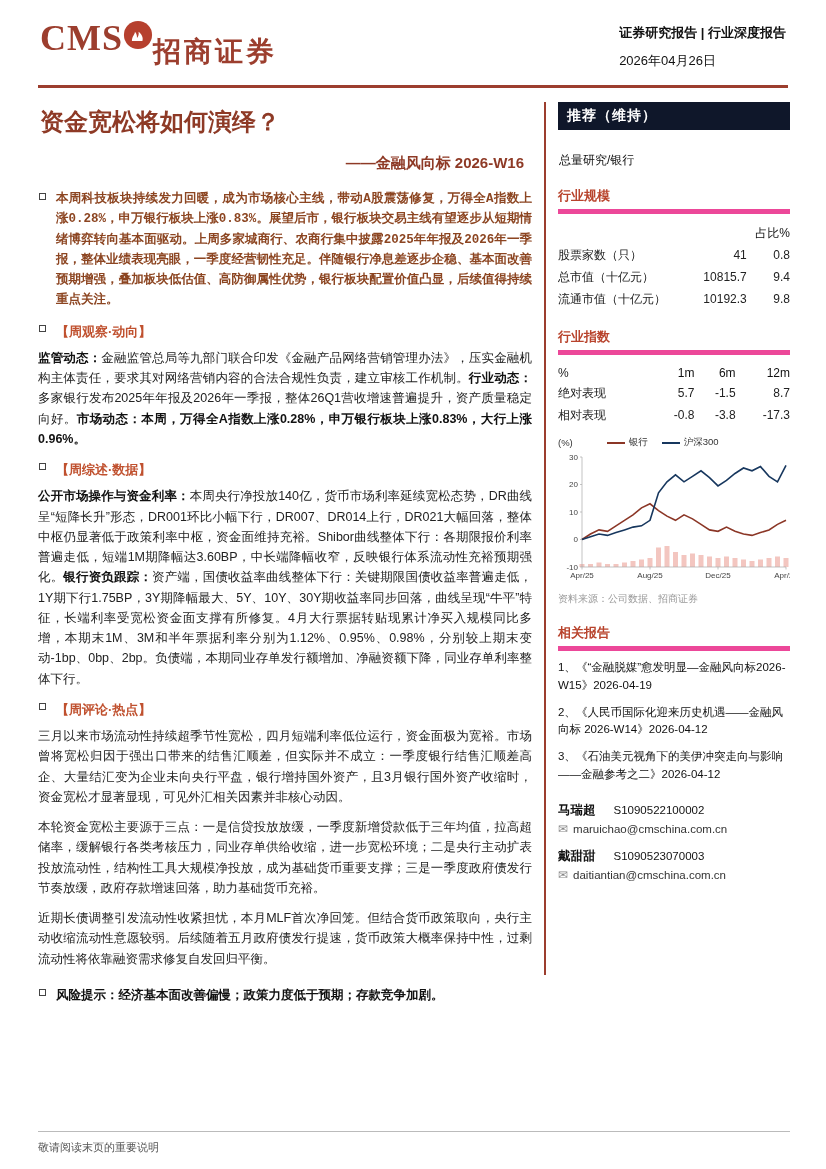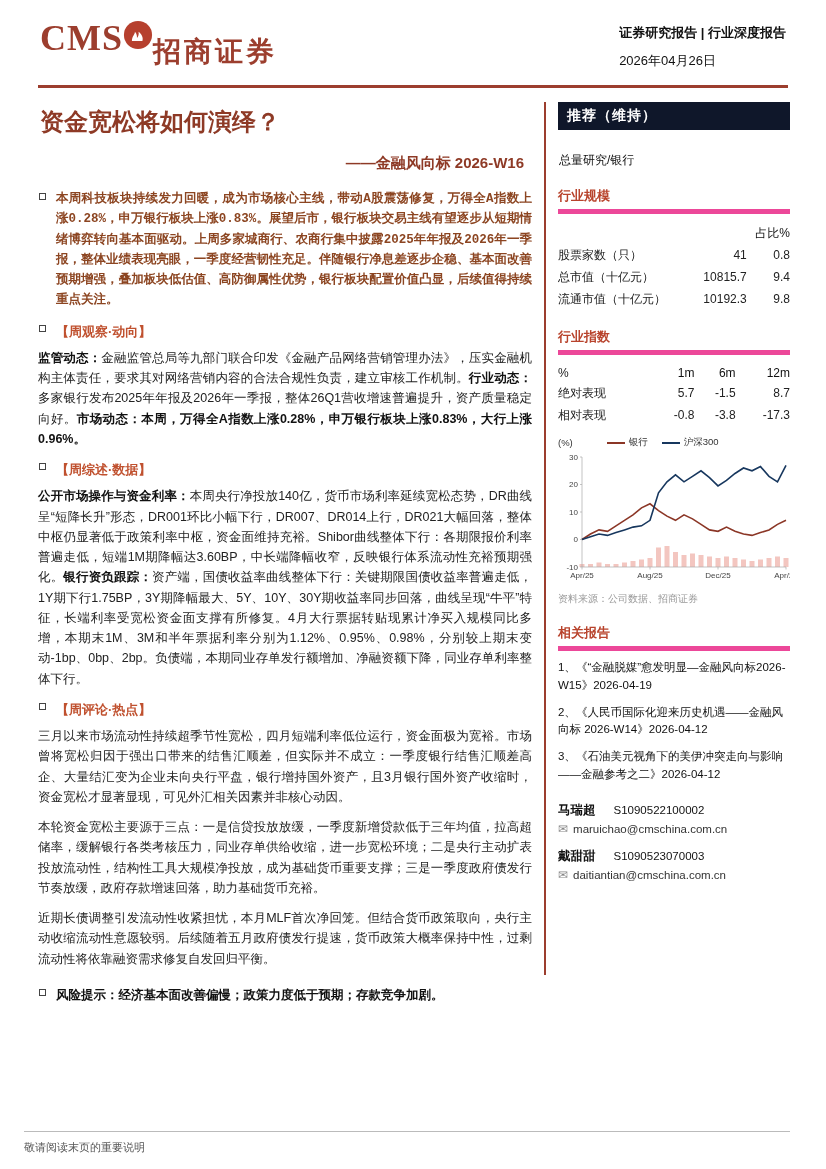--- a/index.html
+++ b/index.html
@@ -58,21 +58,21 @@
   .chart-wrap { margin-top:2px; }
   .src { color:#999; font-size:10px; margin-top:6px; }
   .report-item { font-size:11.5px; line-height:1.55; margin-bottom:9px; color:#111; }
   .analysts { margin-top:14px; }
   .an-row { display:flex; align-items:baseline; margin-bottom:3px; }
   .an-name { font-weight:bold; font-size:12.5px; color:#111; }
   .an-id { font-size:11.5px; margin-left:18px; color:#111; }
   .an-mail { display:flex; align-items:center; gap:5px; font-size:11.5px; color:#333; margin: 2px 0 12px 0; }
   .mail-icon { color:#888; font-size:12px; }
   
-  .ftr { position:absolute; left:24px; right:36px; bottom:14px; }
+  .ftr { position:absolute; left:38px; right:36px; bottom:14px; }
   .ftr-rule { height:1px; background:#bbb; margin-bottom:8px; }
   .ftr-text { font-size:11px; color:#555; }
   svg text.tick { font-size:8px; fill:#444; font-family:"Liberation Sans",sans-serif; }
 </style>
 </head>
 <body>
 
 <div class="page">
 
   <div class="hdr">

